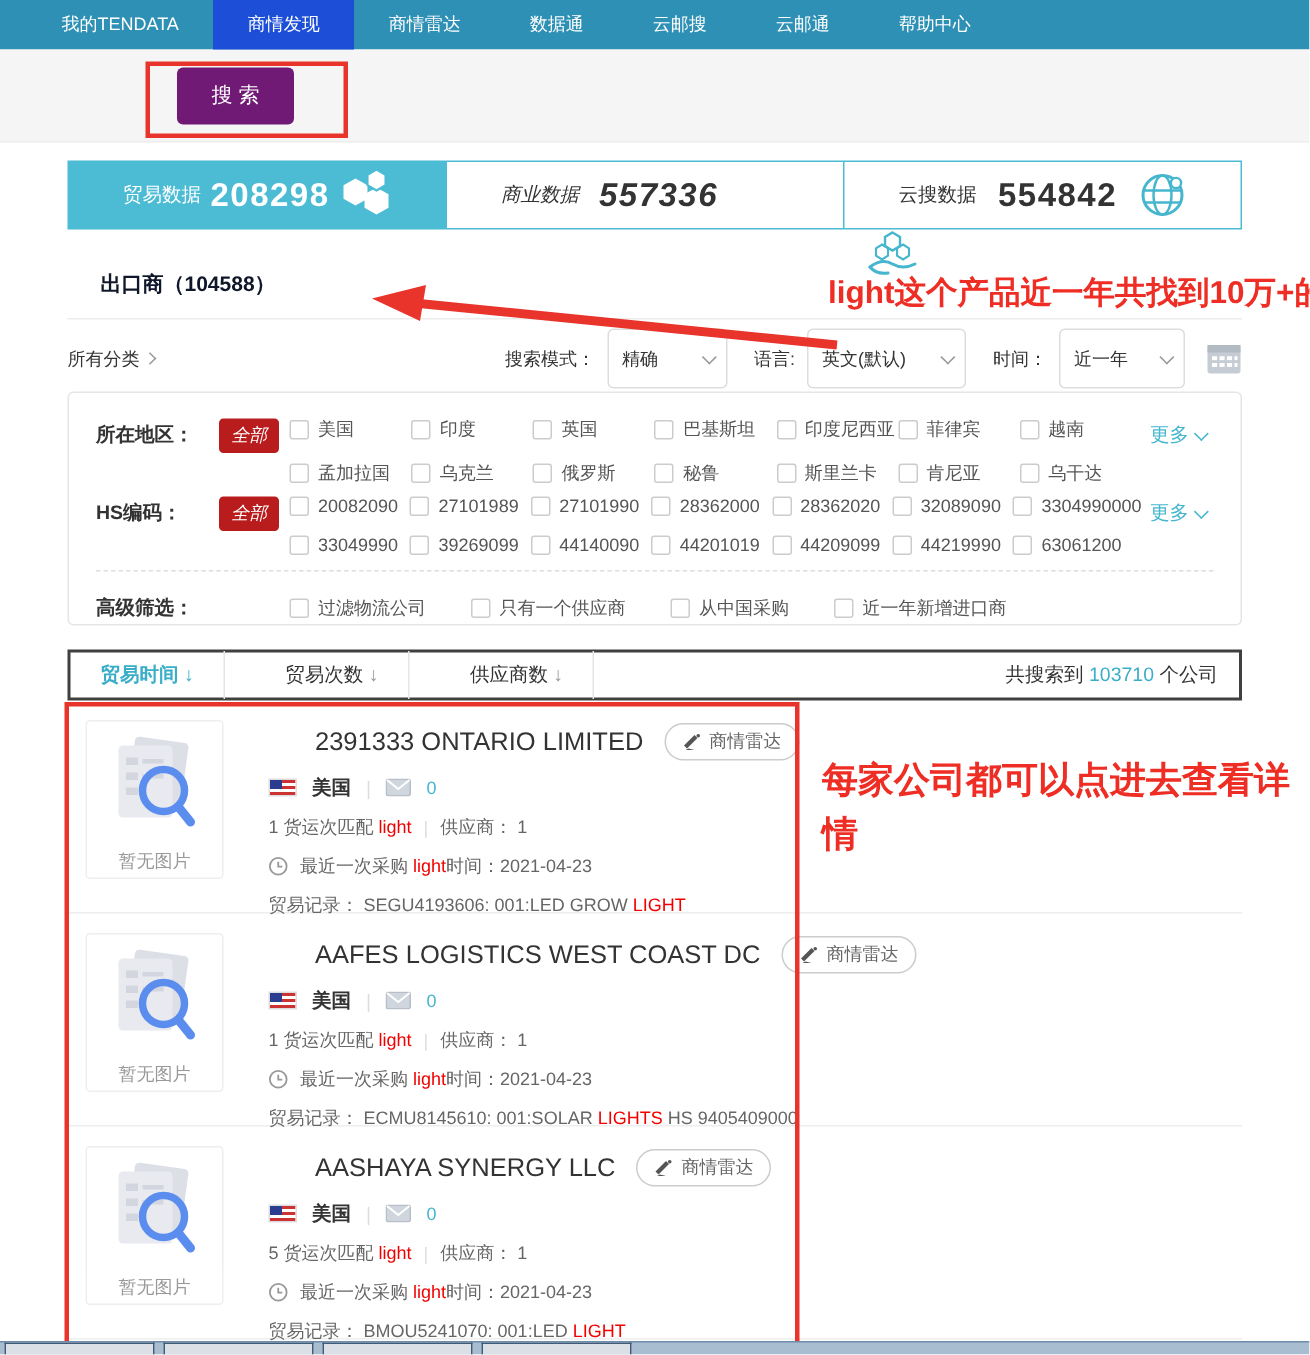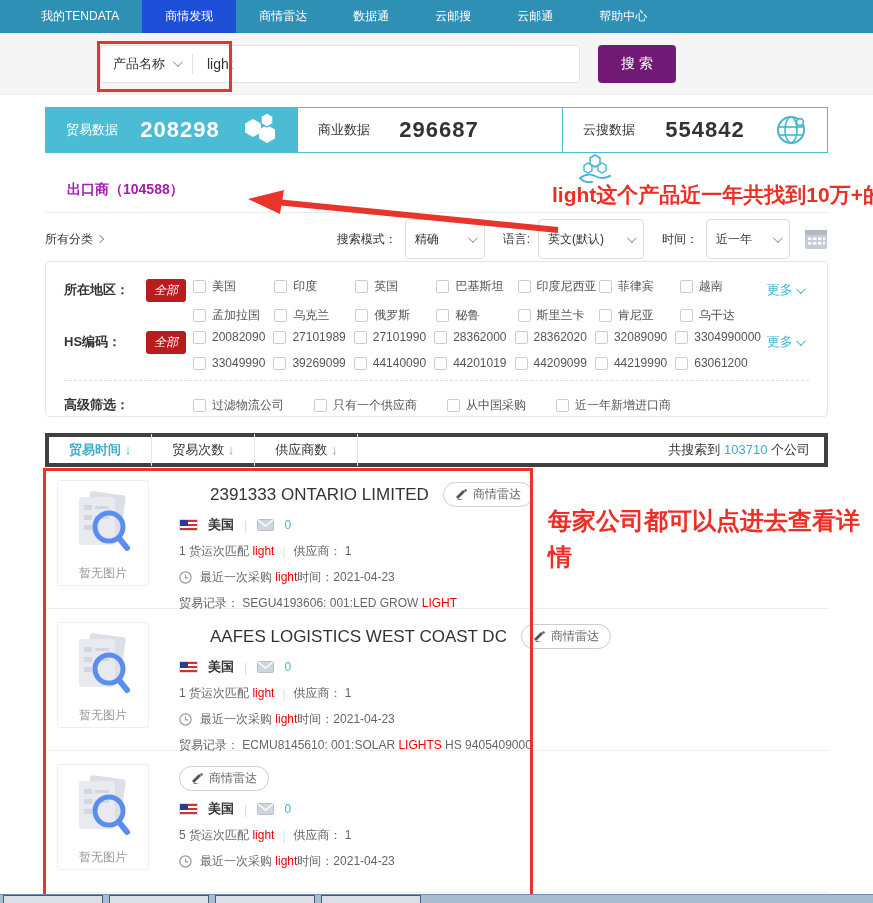--- a/index.html
+++ b/index.html
@@ -18,29 +18,29 @@
   .vdiv { width:1px; height:20px; background:#e0e0e0; }
   .search-value { padding:0 14px; font-size:14px; color:#333; }
   .search-btn { margin-left:18px; width:78px; height:38px; background:#701a75; color:#fff; border:none; border-radius:4px; font-size:14px; cursor:pointer; font-family:inherit; }
 
   .chev-down { width:7px; height:7px; border-right:1px solid #999; border-bottom:1px solid #999; transform:rotate(45deg) translateY(-2px); display:inline-block; }
   .chev-right { width:6px; height:6px; border-right:1px solid #999; border-bottom:1px solid #999; transform:rotate(-45deg); display:inline-block; margin-left:4px; }
   .chev-teal { border-color:#45b6ce; }
 
   
   .stats { margin:12px 45px 0; height:46px; border:1px solid #4bbcd4; display:flex; }
-  .stat { display:flex; align-items:center; justify-content:space-between; padding:0 20px; flex:1; }
+  .stat { display:flex; align-items:center; justify-content:space-between; padding:0 36px; flex:1; }
   .stat-trade { background:#4bbcd4; color:#fff; max-width:252px; }
   .stat-label { font-size:13px; }
   .stat-value { font-size:22px; font-weight:bold; letter-spacing:1px; }
-  .stat-mid { border-right:1px solid #4bbcd4; }
+  .stat-mid { border-right:1px solid #4bbcd4;font-style:italic; }
 
   
   .tabs { margin:20px 45px 0; height:40px; border-bottom:1px solid #ececec; display:flex; gap:48px; padding-left:22px; }
-  .tab { font-size:14px; font-weight:bold; padding-top:8px; cursor:pointer; position:relative; color:#a21caf; }
+  .tab { font-size:14px; font-weight:bold; padding-top:8px; cursor:pointer; position:relative; color:#0f172a; }
   .tab.active { color:#3aaec8; }
   .tab.active::after { content:""; position:absolute; left:-6px; right:-6px; bottom:-1px; height:2px; background:#3aaec8; }
 
   
   .ftoolbar { margin:12px 45px 0; height:28px; display:flex; align-items:center; font-size:12px; color:#333; }
   .cat-link { display:flex; align-items:center; cursor:pointer; }
   .ftool-right { margin-left:auto; display:flex; align-items:center; gap:8px; }
   .ftool-label { color:#333; margin-left:10px; }
   .fselect { border:1px solid #ddd; border-radius:4px; height:40px; display:flex; align-items:center; justify-content:space-between; padding:0 9px; cursor:pointer; background:#fff; gap:10px; }
   .cal-icon { width:24px; height:22px; margin-left:6px; cursor:pointer; }
@@ -52,21 +52,21 @@
   .fall { width:47px; padding-top:1px; }
   .all-btn { display:inline-block; background:#b91c1c; color:#fff; font-size:12px; border-radius:3px; padding:3px 8px; cursor:pointer;font-style:italic; }
   .fopts { flex:1; display:grid; grid-template-columns:repeat(7,1fr); row-gap:12px; }
   .opt { display:flex; align-items:center; gap:6px; font-size:12px; color:#555; white-space:nowrap; }
   .cbox { width:13px; height:13px; border:1px solid #ccc; border-radius:2px; background:#fff; flex:none; cursor:pointer; }
   .fmore { width:48px; text-align:center; font-size:13px; color:#45b6ce; cursor:pointer; padding-top:3px; white-space:nowrap; }
   .dash-div { border-top:1px dashed #ddd; margin:10px 0 12px; }
   .adv-opts { display:flex; gap:30px; padding-top:3px; }
 
   
-  .sortbar { margin:16px 45px 0; height:34px; border:4px solid #404040; display:flex; align-items:center; font-size:13px; }
+  .sortbar { margin:16px 45px 0; height:34px; border:2px solid #404040; display:flex; align-items:center; font-size:13px;gap:20px; }
   .sort-item { padding:0 20px; line-height:32px; border-right:1px solid #e5e5e5; cursor:pointer; color:#333; }
   .sort-item .arr { color:#999; }
   .sort-item.active { color:#3aaec8; font-weight:bold; }
   .sort-item.active .arr { color:#3aaec8; }
   .sort-result { margin-left:auto; padding-right:14px; color:#333; }
   .teal-num { color:#3aaec8; }
 
   
   .companies { margin:0 45px; }
   .card { display:flex; padding:13px 12px; border-bottom:1px solid #eee; height:142px; }
@@ -105,44 +105,36 @@
   <div class="nav-item">我的TENDATA</div>
   <div class="nav-item active">商情发现</div>
   <div class="nav-item">商情雷达</div>
   <div class="nav-item">数据通</div>
   <div class="nav-item">云邮搜</div>
   <div class="nav-item">云邮通</div>
   <div class="nav-item">帮助中心</div>
 </div>
 
 <div class="search-sec">
-  <div class="search-box">
-    <div class="field-select">
-      <span>产品名称</span>
-      <span class="chev-down"></span>
-    </div>
-    <div class="vdiv"></div>
-    <div class="search-value">light</div>
-  </div>
   <button class="search-btn">搜 索</button>
 </div>
 
 <div class="stats">
   <div class="stat stat-trade">
     <span class="stat-label">贸易数据</span>
     <span class="stat-value">208298</span>
     <svg width="36" height="34" viewBox="0 0 36 34">
       <polygon points="11,6 19,10.5 19,19.5 11,24 3,19.5 3,10.5" fill="#fff"></polygon>
       <polygon points="25,12 33,16.5 33,25.5 25,30 17,25.5 17,16.5" fill="#fff"></polygon>
       <polygon points="25,0 31,3.5 31,10.5 25,14 19,10.5 19,3.5" fill="#fff" stroke="#4bbcd4" stroke-width="1.4"></polygon>
     </svg>
   </div>
   <div class="stat stat-mid">
     <span class="stat-label">商业数据</span>
-    <span class="stat-value">296687</span>
+    <span class="stat-value">557336</span>
     <span style="width:34px;"></span>
   </div>
   <div class="stat">
     <span class="stat-label">云搜数据</span>
     <span class="stat-value">554842</span>
     <svg width="32" height="32" viewBox="0 0 32 32">
       <circle cx="16" cy="16" r="13" fill="none" stroke="#45b6ce" stroke-width="2"></circle>
       <ellipse cx="16" cy="16" rx="6" ry="13" fill="none" stroke="#45b6ce" stroke-width="1.6"></ellipse>
       <line x1="3" y1="13" x2="29" y2="13" stroke="#45b6ce" stroke-width="1.6"></line>
       <line x1="4" y1="21" x2="28" y2="21" stroke="#45b6ce" stroke-width="1.6"></line>
@@ -480,20 +472,21 @@
         <rect x="17" y="28" width="8" height="5" fill="#d3d6de"></rect>
           <rect x="28" y="29" width="14" height="3" fill="#d3d6de"></rect>
         <rect x="17" y="38" width="8" height="5" fill="#d3d6de"></rect>
         <circle cx="42" cy="40" r="14" fill="none" stroke="#5b8def" stroke-width="5"></circle>
         <line x1="52" y1="51" x2="60" y2="61" stroke="#5b8def" stroke-width="6" stroke-linecap="round"></line>
       </svg>
       <div class="thumb-label">暂无图片</div>
     </div>
     <div class="cinfo">
       <div class="cname-row">
+        <span class="cname">AASHAYA SYNERGY LLC</span>
         <button class="radar-pill">
           <svg width="13" height="12" viewBox="0 0 13 12">
               <path d="M1 8 L8 1 L10 3 L3 10 Z" fill="#555"></path>
               <circle cx="10.5" cy="1.5" r="1.2" fill="#555"></circle>
               <path d="M4 10 L8 11 L2 11 Z" fill="#555"></path>
             </svg>
           <span>商情雷达</span>
         </button>
       </div>
       <div class="cmeta">
@@ -511,20 +504,23 @@
         <span class="meta-div">|</span>
         <span><span>供应商：</span> <span>1</span></span>
       </div>
       <div class="cline">
         <svg width="13" height="13" viewBox="0 0 13 13">
             <circle cx="6.5" cy="6.5" r="5.6" fill="none" stroke="#999" stroke-width="1.2"></circle>
             <path d="M6.5 3.5 V6.8 H9.2" fill="none" stroke="#999" stroke-width="1.2"></path>
           </svg>
         <span><span>最近一次采购</span> <span class="kw">light</span><span>时间：</span><span>2021-04-23</span></span>
       </div>
+      <div class="cline">
+        <span><span>贸易记录：</span> <span>BMOU5241070: 001:LED </span><span class="rec-hl">LIGHT</span><span></span></span>
+      </div>
     </div>
   </div>
 </div>
 
 <div class="red-rect-search"></div>
 <div class="red-rect-list"></div>
 
 <svg class="hand-icon" width="34" height="30" viewBox="0 0 34 30">
   <polygon points="17,1 22,4 22,10 17,13 12,10 12,4" fill="none" stroke="#45b6ce" stroke-width="1.6"></polygon>
   <polygon points="10,9 14,11.5 14,16.5 10,19 6,16.5 6,11.5" fill="none" stroke="#45b6ce" stroke-width="1.4"></polygon>

